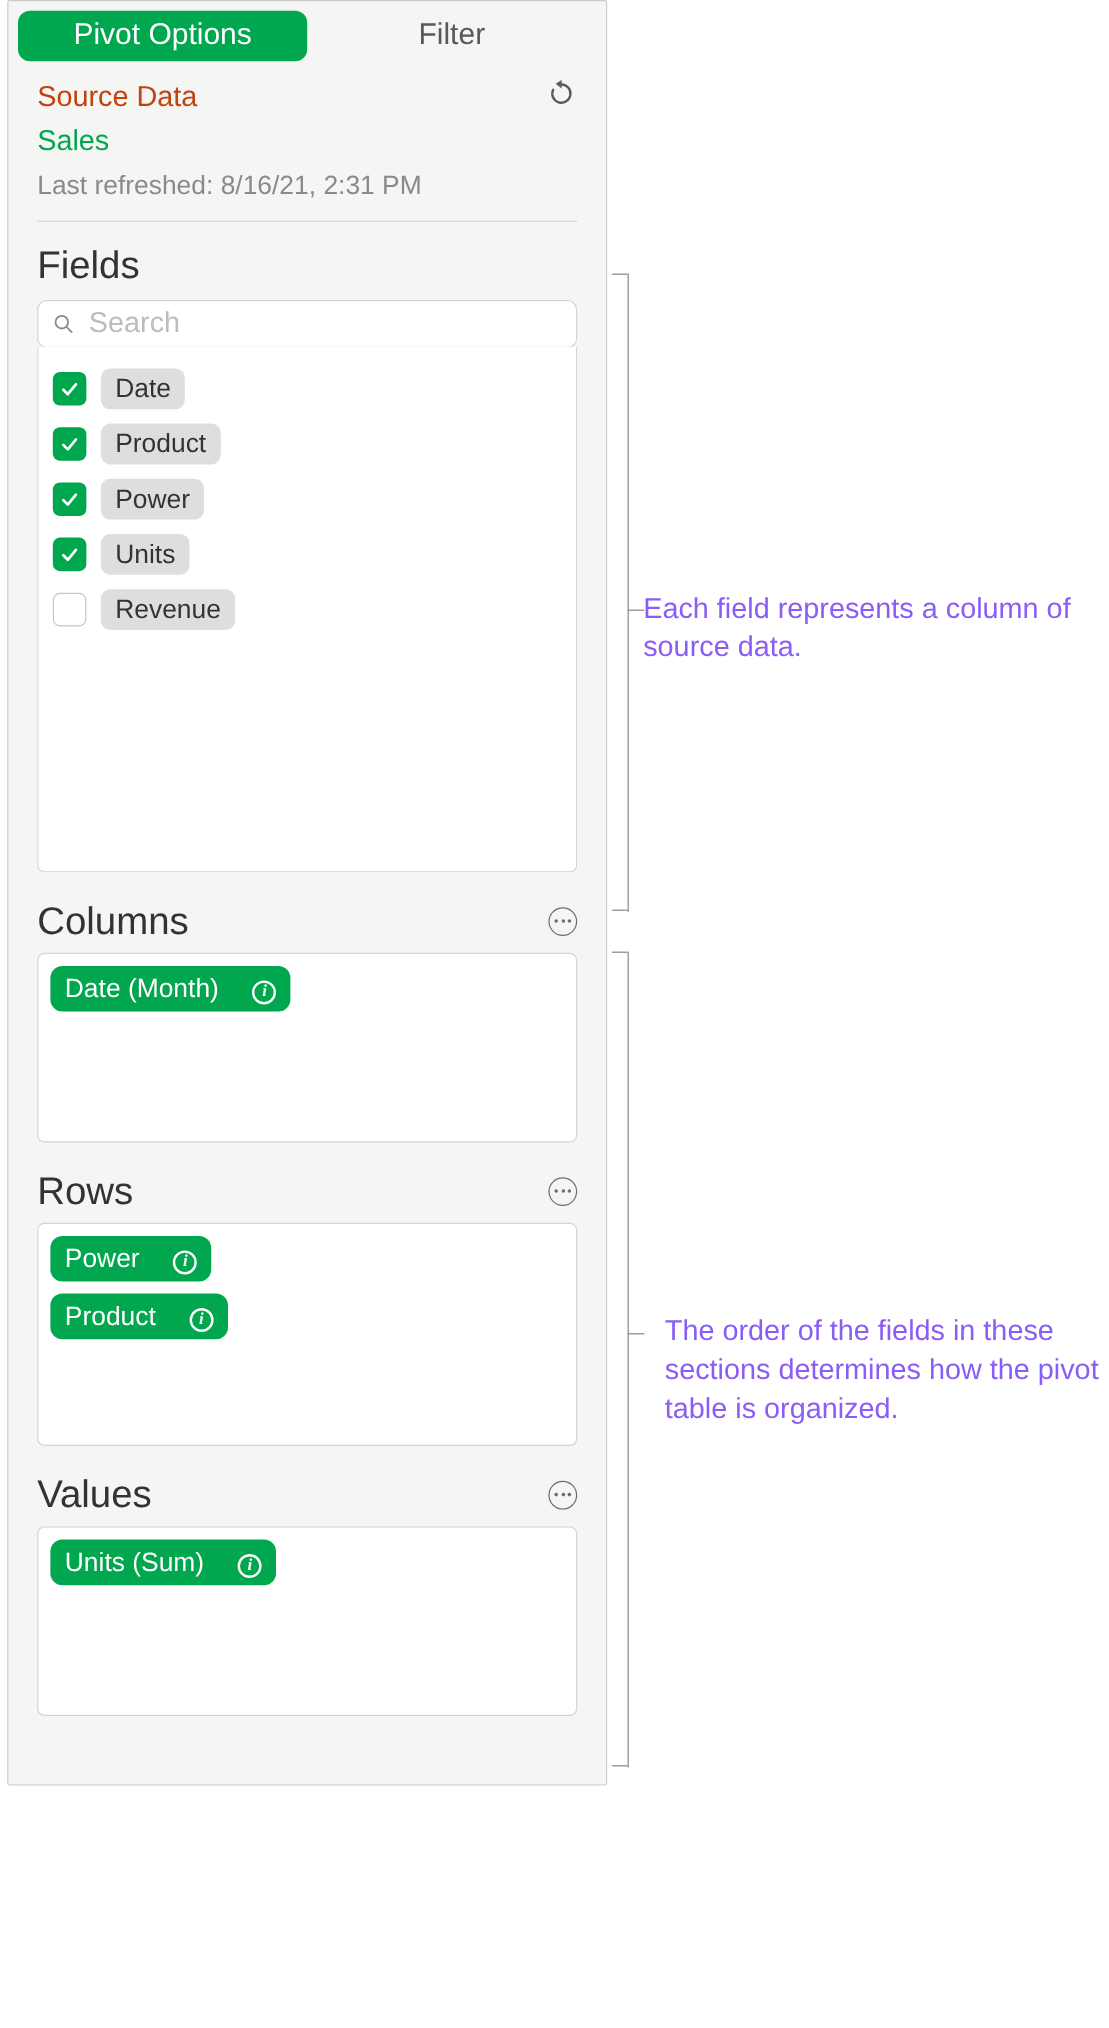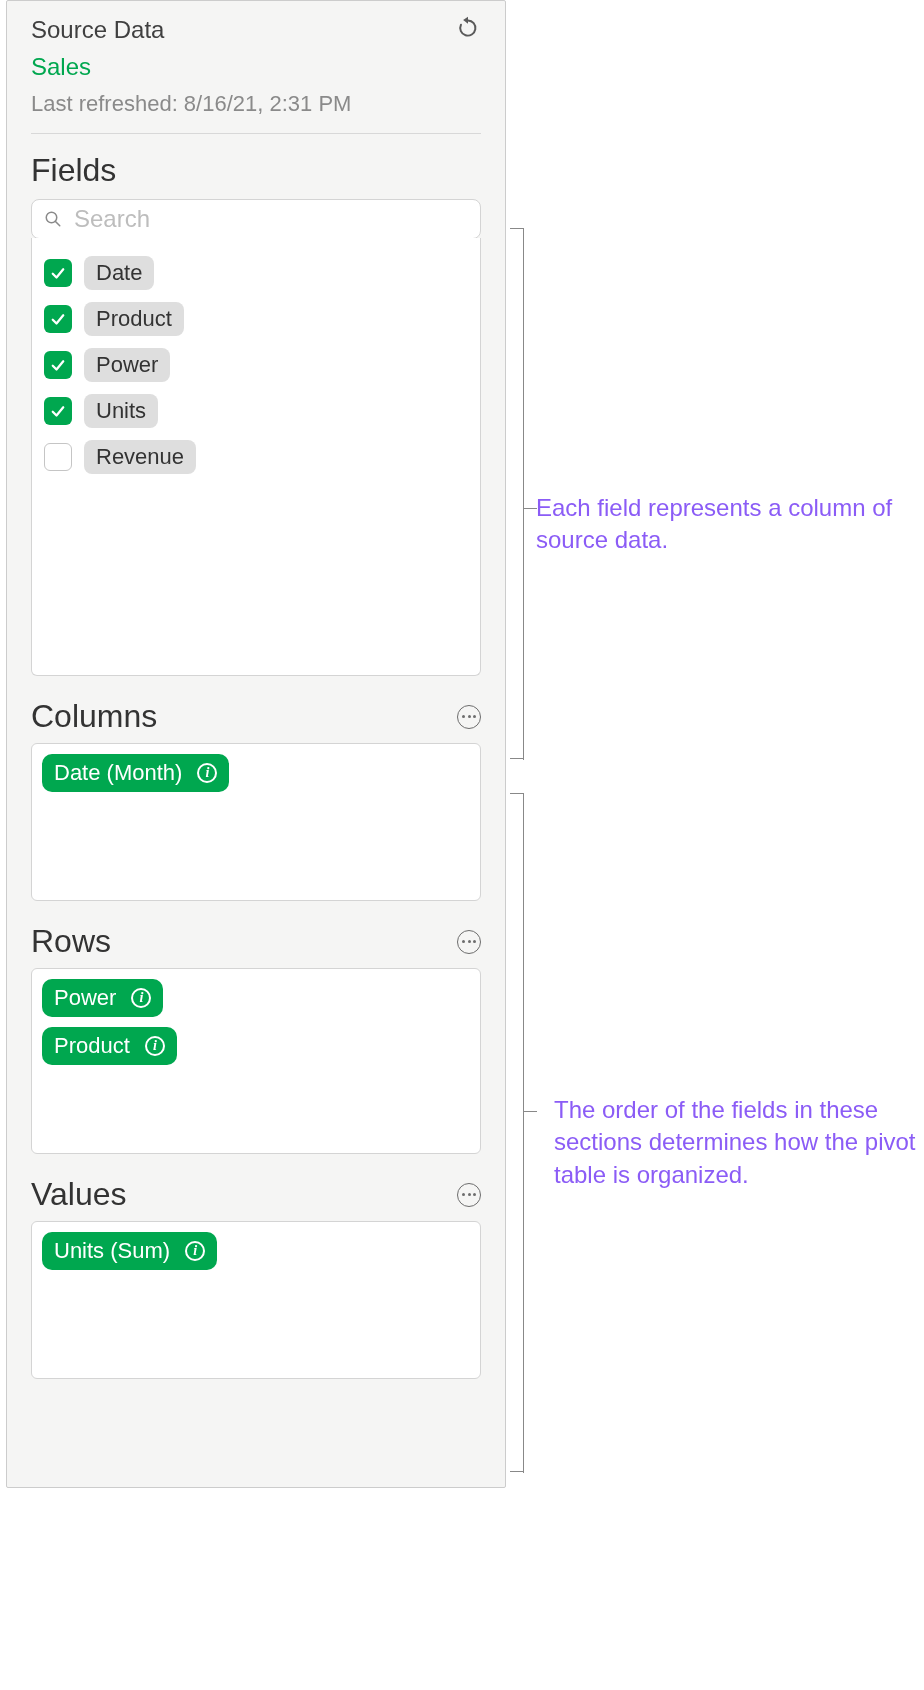--- a/index.html
+++ b/index.html
@@ -34,21 +34,21 @@
     border-radius: 10px;
     color: #595959;
   }
   .tab.active {
     background: #00a74f;
     color: #fff;
     font-weight: 500;
   }
   .body { padding: 14px 24px 10px 24px; }
   .hdr-row { display: flex; justify-content: space-between; align-items: center; }
-  .source-label { font-size: 24px; color: #404040; }
+  .source-label { font-size: 24px; color: #c2410c; }
   .refresh-svg { width: 26px; height: 26px; }
   .source-name { font-size: 24px; color: #00a74f; font-weight: 500; margin-top: 8px; }
   .refreshed { font-size: 22px; color: #8a8a8a; margin-top: 10px; }
   .hr { border-top: 1px solid #d8d8d8; margin: 16px 0 18px; }
   .section-label { font-size: 32px; color: #333; margin-bottom: 10px; }
 
   .search-wrap {
     display: flex; align-items: center;
     background: #fff; border: 1px solid #d4d4d4;
     border-radius: 8px; padding: 4px 12px; gap: 10px;
@@ -90,21 +90,21 @@
     padding: 10px; margin-top: 8px; min-height: 140px;
     display: flex; flex-direction: column; align-items: flex-start; gap: 10px;
   }
   .drop-box.h1 { height: 158px; }
   .drop-box.h2 { height: 186px; }
   .drop-box.h3 { height: 158px; }
 
   .gpill {
     background: #00a74f; color: #fff; border-radius: 10px;
     padding: 6px 12px; font-size: 22px; font-weight: 500;
-    display: inline-flex; align-items: center; gap: 15px;
+    display: inline-flex; align-items: flex-end; gap: 28px;
   }
   .info-icn {
     width: 20px; height: 20px; border: 2px solid #fff; border-radius: 50%;
     display: inline-flex; align-items: center; justify-content: center;
     font-size: 14px; font-weight: 700; font-family: Georgia, serif; font-style: italic;
   }
 
   .callout {
     position: absolute;
     font-size: 24px; line-height: 1.35; color: #8b5cf6;
@@ -115,20 +115,24 @@
   .bracket { position: absolute; }
   .bracket .vline { position: absolute; width: 1.4px; background: #888; }
   .bracket .hcap { position: absolute; height: 1.4px; background: #888; }
   .bracket .tick { position: absolute; height: 1.4px; background: #888; }
 </style>
 </head>
 <body>
 
 <div class="panel">
 
+  <div class="tabs">
+    <div class="tab active">Pivot Options</div>
+    <div class="tab">Filter</div>
+  </div>
 
   <div class="body">
 
     <div class="hdr-row">
       <div class="source-label">Source Data</div>
       <div>
         <svg class="refresh-svg" viewBox="0 0 24 24">
           <path d="M12 5 A7 7 0 1 1 5.5 9" fill="none" stroke="#5a5a5a" stroke-width="1.8" stroke-linecap="round"></path>
           <path d="M12 1.5 L12 8 L7.5 4.5 Z" fill="#5a5a5a"></path>
         </svg>

